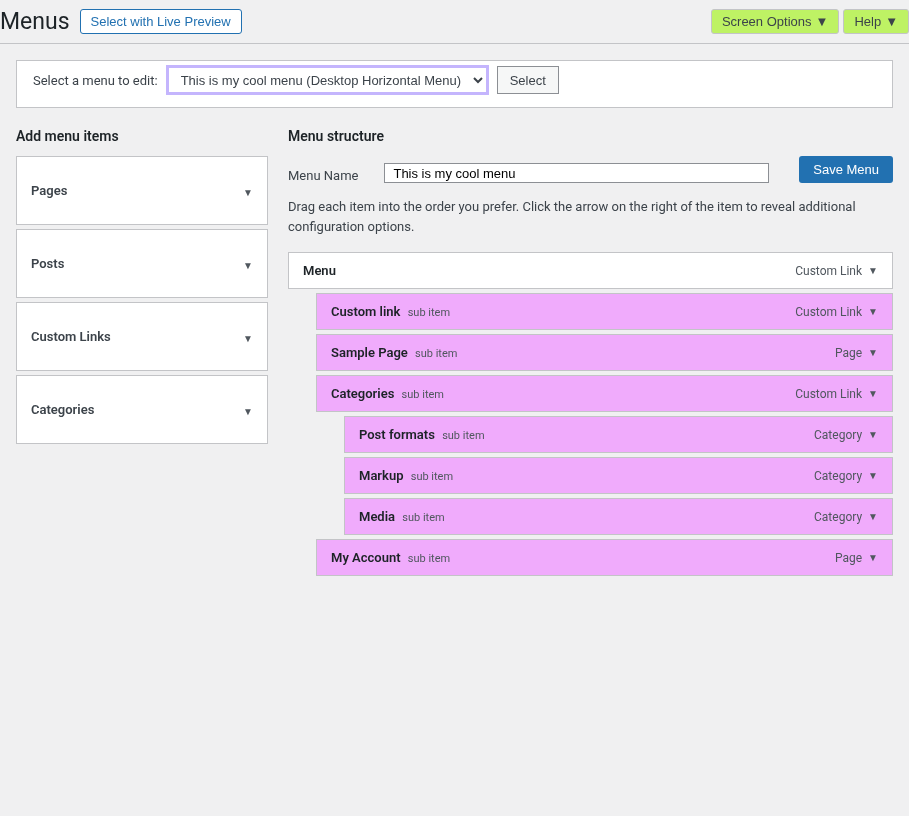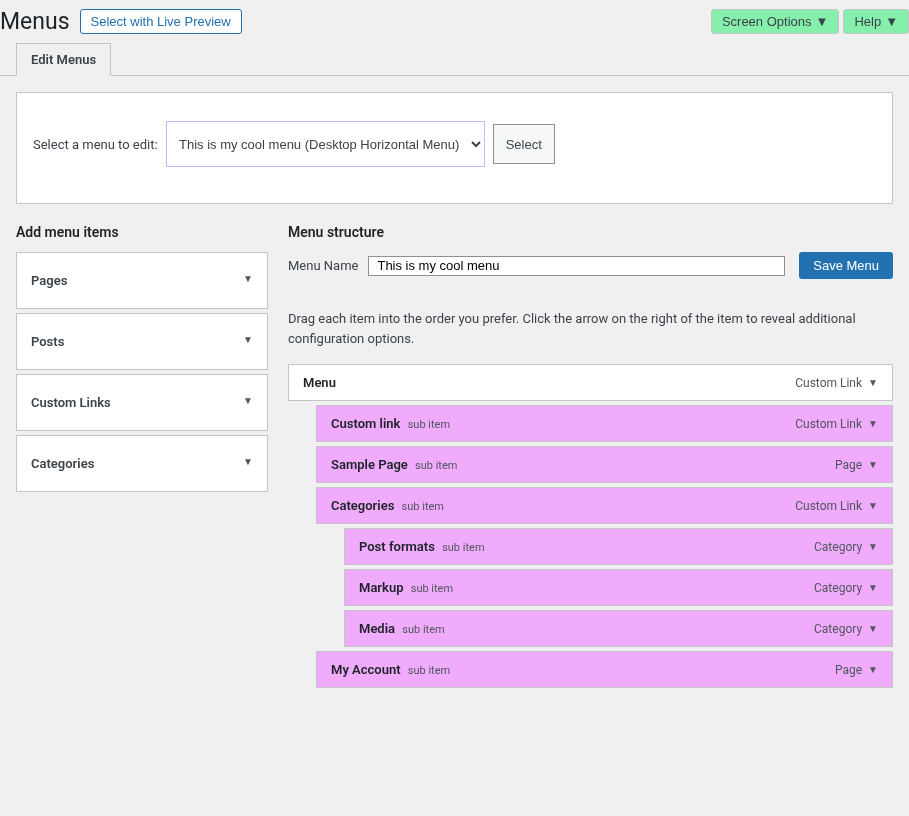--- a/index.html
+++ b/index.html
@@ -33,21 +33,21 @@
       padding: 4px 10px;
       border-radius: 3px;
       font-size: 13px;
       cursor: pointer;
     }
     .top-bar-right {
       display: flex;
       gap: 4px;
     }
     .screen-options-btn, .help-btn {
-      background: #86efac;
+      background: #bef264;
       border: 1px solid #c3c4c7;
       color: #3c434a;
       padding: 4px 10px;
       font-size: 13px;
       cursor: pointer;
       display: flex;
       align-items: center;
       gap: 4px;
       border-radius: 3px;
     }
@@ -75,51 +75,50 @@
     }
     .tab:not(.active) {
       background: #fff;
     }
     .main-content {
       padding: 16px;
     }
     .select-menu-box {
       background: #fff;
       border: 1px solid #c3c4c7;
-      padding: 28px 16px;
+      padding: 4px 16px;
       margin-bottom: 20px;
     }
     .select-menu-row {
       display: flex;
       align-items: center;
       gap: 8px;
       margin-bottom: 8px;
     }
     .select-label {
       font-size: 13px;
       color: #3c434a;
     }
     .menu-select-dropdown {
-      border: 1px solid #c4b5fd;
+      border: 3px solid #c4b5fd;
       padding: 4px 8px;
       font-size: 13px;
       background: #fff;
       color: #3c434a;
       min-width: 280px;
-      height: 46px;
-      text-align: center;
+      height: 30px;
     }
     .select-btn {
       background: #f6f7f7;
       border: 1px solid #8c8f94;
       color: #3c434a;
       padding: 4px 12px;
       font-size: 13px;
       cursor: pointer;
-      height: 40px;
+      height: 28px;
     }
     .create-link-row {
       font-size: 13px;
       color: #3c434a;
     }
     .create-link-row a {
       color: #2271b1;
       text-decoration: underline;
       cursor: pointer;
     }
@@ -141,36 +140,37 @@
       color: #1d2327;
       margin-bottom: 12px;
     }
     .accordion-item {
       background: #fff;
       border: 1px solid #c3c4c7;
       margin-bottom: 4px;
     }
     .accordion-header {
       display: flex;
-      align-items: flex-start;
+      align-items: flex-end;
       justify-content: space-between;
-      padding: 20px 14px;
+      padding: 26px 14px;
       cursor: pointer;
       font-size: 13px;
       font-weight: 600;
     }
     .accordion-arrow {
       color: #50575e;
       font-size: 10px;
     }
     .menu-name-row {
       display: flex;
-      align-items: center;
+      align-items: flex-end;
       justify-content: space-between;
-      margin-bottom: 30px;
+      margin-bottom: 14px;
+      gap: 16px;
     }
     .menu-name-label {
       font-size: 13px;
       color: #3c434a;
       margin-right: 10px;
       flex-shrink: 0;
     }
     .menu-name-input {
       border: 1px solid #8c8f94;
       padding: 4px 8px;
@@ -254,23 +254,20 @@
       <span>▼</span>
     </button>
     <button class="help-btn">
       <span>Help</span>
       <span>▼</span>
     </button>
   </div>
 </div>
 
 <div class="tab-bar">
-  <div class="tab active">
-    <span>Edit Menus</span>
-  </div>
 </div>
 
 <div class="main-content">
 
   <div class="select-menu-box">
     <div class="select-menu-row">
       <span class="select-label">Select a menu to edit:</span>
       <select class="menu-select-dropdown">
         <option>This is my cool menu (Desktop Horizontal Menu)</option>
       </select>

